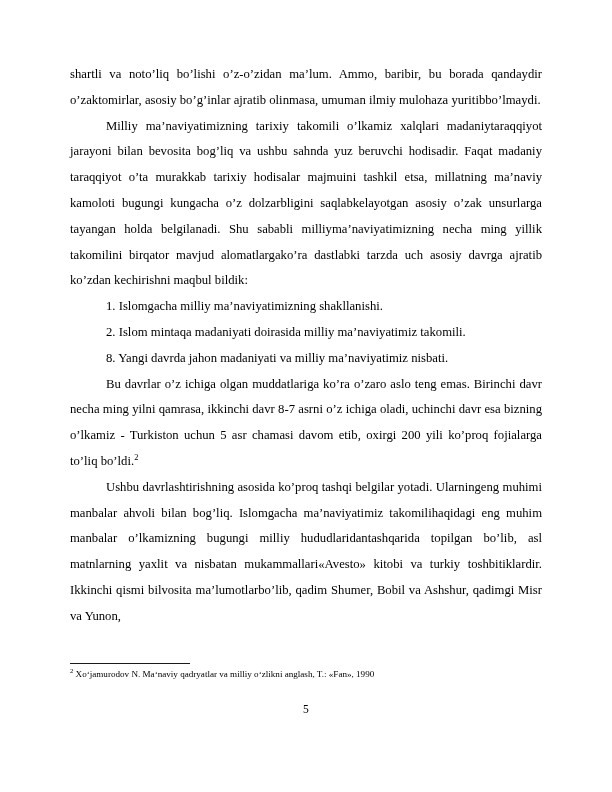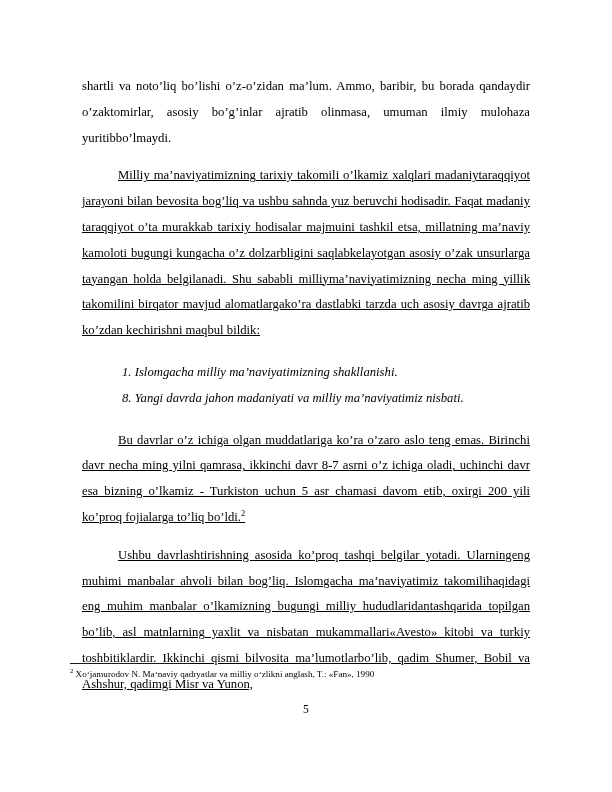--- a/index.html
+++ b/index.html
@@ -20,44 +20,42 @@
 
   
   .body-block {
     position: absolute;
     left: 70px;
     top: 62px;
     width: 472px;
   }
 
   .para {
-    margin: 12px;
+    margin: 0;
     font-size: 12.7px;
     line-height: 25.8px;
     text-align: justify;
     text-justify: inter-word;
     text-indent: 0;
     hyphens: none;
   }
   .para.indent {
     text-indent: 36px;
-    text-decoration: underline;
   }
   .para sup {
     font-size: 8.4px;
     vertical-align: super;
     line-height: 0;
   }
 
   
   .list {
-    margin: 16px;
+    margin: 0;
     padding: 0;
     list-style: none;
-    font-style: italic;
   }
   .list li {
     font-size: 12.7px;
     line-height: 25.8px;
     text-align: left;
     padding-left: 36px;
     white-space: nowrap;
   }
 
   
@@ -103,20 +101,21 @@
 <div class="page">
 
   <div class="body-block">
 
     <p class="para">shartli va noto’liq bo’lishi o’z-o’zidan ma’lum. Ammo, baribir, bu borada qandaydir o’zaktomirlar, asosiy bo’g’inlar ajratib olinmasa, umuman ilmiy mulohaza yuritibbo’lmaydi.</p>
 
     <p class="para indent">Milliy ma’naviyatimizning tarixiy takomili o’lkamiz xalqlari madaniytaraqqiyot jarayoni bilan bevosita bog’liq va ushbu sahnda yuz beruvchi hodisadir. Faqat madaniy taraqqiyot o’ta murakkab tarixiy hodisalar majmuini tashkil etsa, millatning ma’naviy kamoloti bugungi kungacha o’z dolzarbligini saqlabkelayotgan asosiy o’zak unsurlarga tayangan holda belgilanadi. Shu sababli milliyma’naviyatimizning necha ming yillik takomilini birqator mavjud alomatlargako’ra dastlabki tarzda uch asosiy davrga ajratib ko’zdan kechirishni maqbul bildik:</p>
 
     <ol class="list">
       <li>1. Islomgacha milliy ma’naviyatimizning shakllanishi.</li>
+      <li>2. Islom mintaqa madaniyati doirasida milliy ma’naviyatimiz takomili.</li>
       <li>8. Yangi davrda jahon madaniyati va milliy ma’naviyatimiz nisbati.</li>
     </ol>
 
     <p class="para indent"><span>Bu davrlar o’z ichiga olgan muddatlariga ko’ra o’zaro aslo teng emas. Birinchi davr necha ming yilni qamrasa, ikkinchi davr 8-7 asrni o’z ichiga oladi, uchinchi davr esa bizning o’lkamiz - Turkiston uchun 5 asr chamasi davom etib, oxirgi 200 yili ko’proq fojialarga to’liq bo’ldi.</span><sup>2</sup></p>
 
     <p class="para indent">Ushbu davrlashtirishning asosida ko’proq tashqi belgilar yotadi. Ularningeng muhimi manbalar ahvoli bilan bog’liq. Islomgacha ma’naviyatimiz takomilihaqidagi eng muhim manbalar o’lkamizning bugungi milliy hududlaridantashqarida topilgan bo’lib, asl matnlarning yaxlit va nisbatan mukammallari«Avesto» kitobi va turkiy toshbitiklardir. Ikkinchi qismi bilvosita ma’lumotlarbo’lib, qadim Shumer, Bobil va Ashshur, qadimgi Misr va Yunon,</p>
 
   </div>
 
   <div class="footnote-area">

